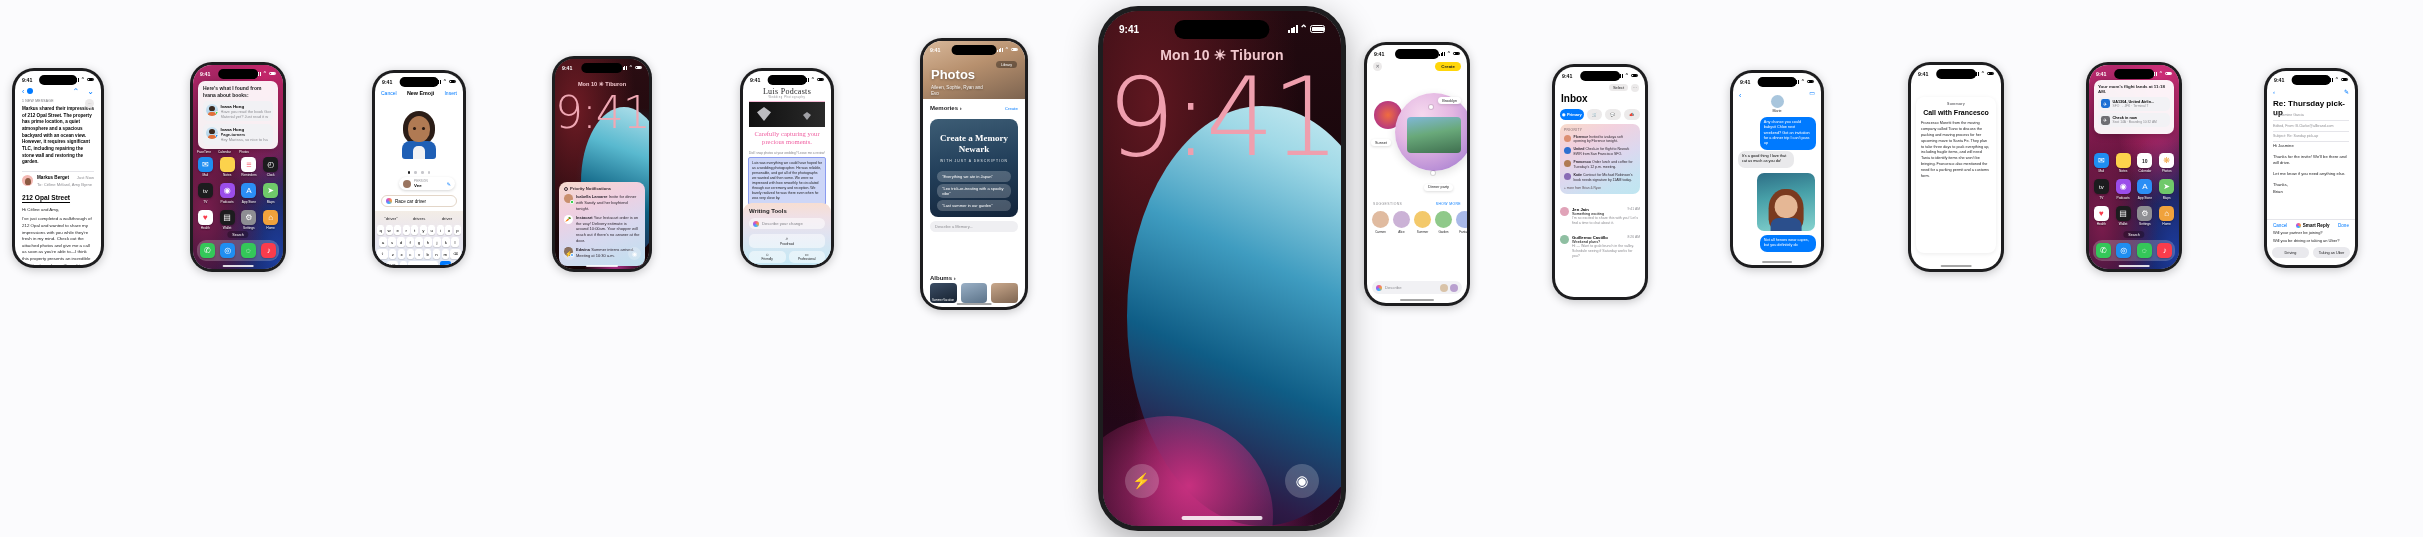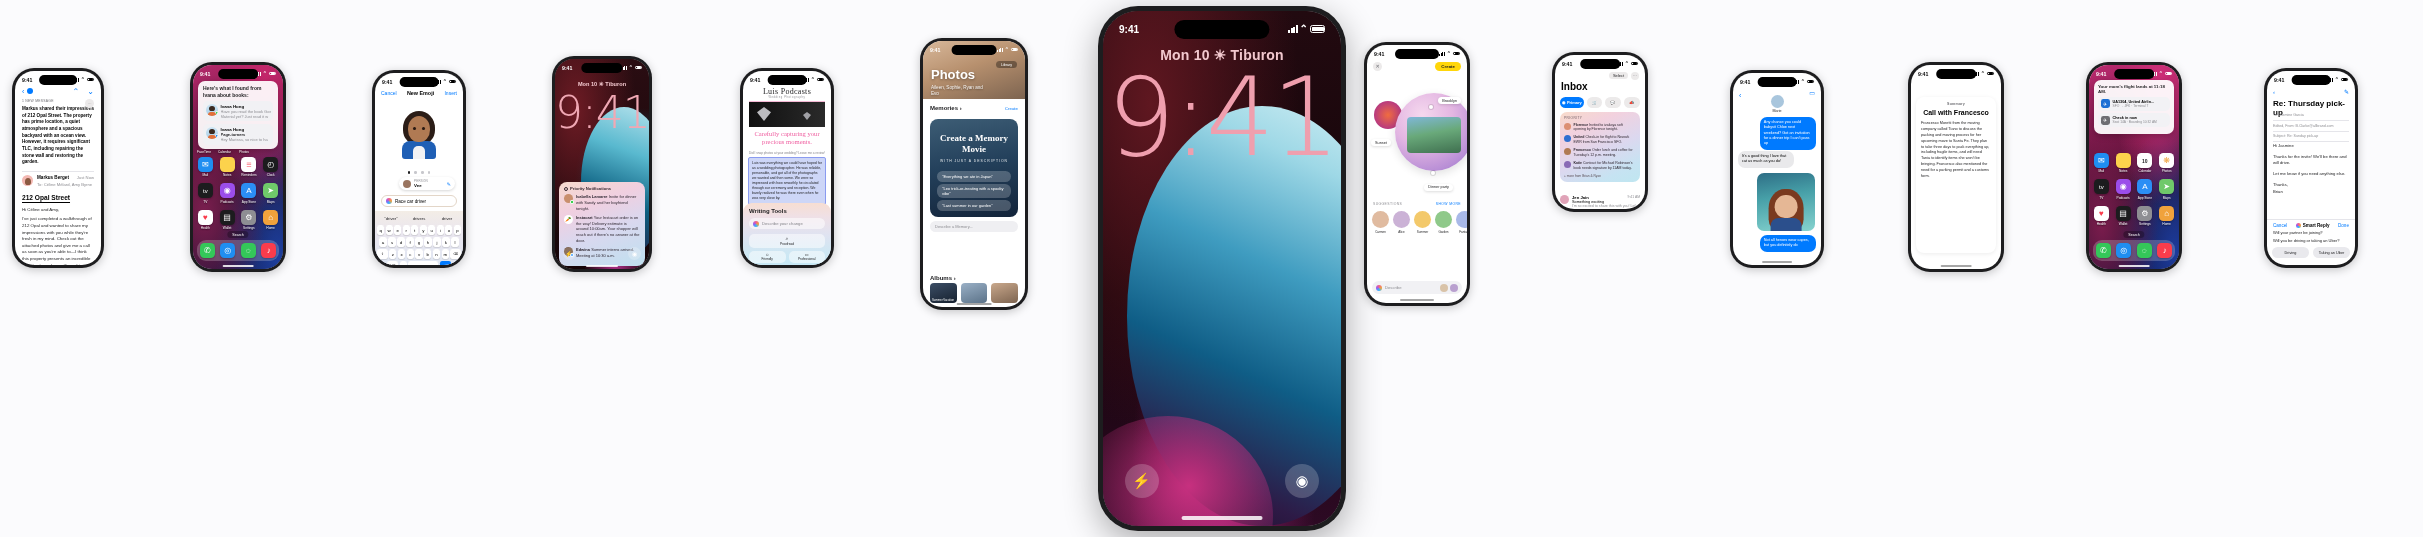--- a/index.html
+++ b/index.html
@@ -798,21 +798,21 @@
       <div class="pnames">Aileen, Sophie, Ryan and Evo</div>
       <div class="pill">Library</div>
 
       <div class="sec" style="top:64px;">
         <span>Memories</span>
         <span>›</span>
       </div>
       <div class="seclink" style="top:65px;">Create</div>
 
       <div class="memcard">
-        <div class="mem-h">Create a Memory Movie</div>
+        <div class="mem-h">Create a Memory Newark</div>
         <div class="mem-s">WITH JUST A DESCRIPTION</div>
         <div class="qrow" style="top:52px;">"Everything we ate in Japan"</div>
         <div class="qrow" style="top:65px;height:14px;">"Leo trick-or-treating with a spooky vibe"</div>
         <div class="qrow" style="top:81px;">"Last summer in our garden"</div>
       </div>
       <div class="qrow dim" style="top:180px;left:7px;right:7px;background:#efeff2;color:#8e8e93;">Describe a Memory...</div>
 
       <div class="albums">
         <span>Albums</span>
         <span>›</span>
@@ -915,21 +915,21 @@
         <span>Describe</span>
         <span class="styles">
           <i style="background:#d9c3a8"></i>
           <i style="background:#b9a0cf"></i>
         </span>
       </div>
       <div class="homebar"></div>
     </div>
   </div>
 
-  <div class="phone p9" style="left:1552px; top:52px; width:96px; height:160px;">
+  <div class="phone p9" style="left:1552px; top:64px; width:96px; height:236px;">
     <div class="screen">
       <div class="island"></div>
       <div class="statusbar">
         <span>9:41</span>
         <span class="sb-right">
           <span class="bars">
               <i></i>
               <i></i>
               <i></i>
               <i></i>

